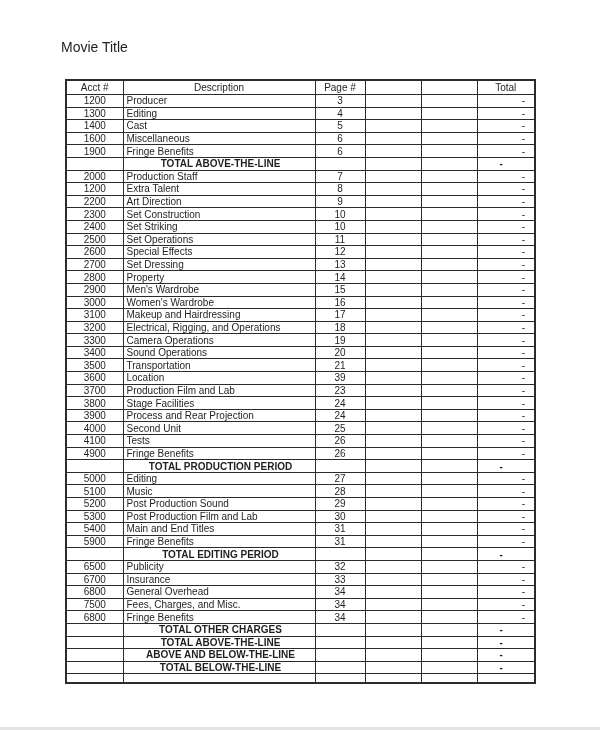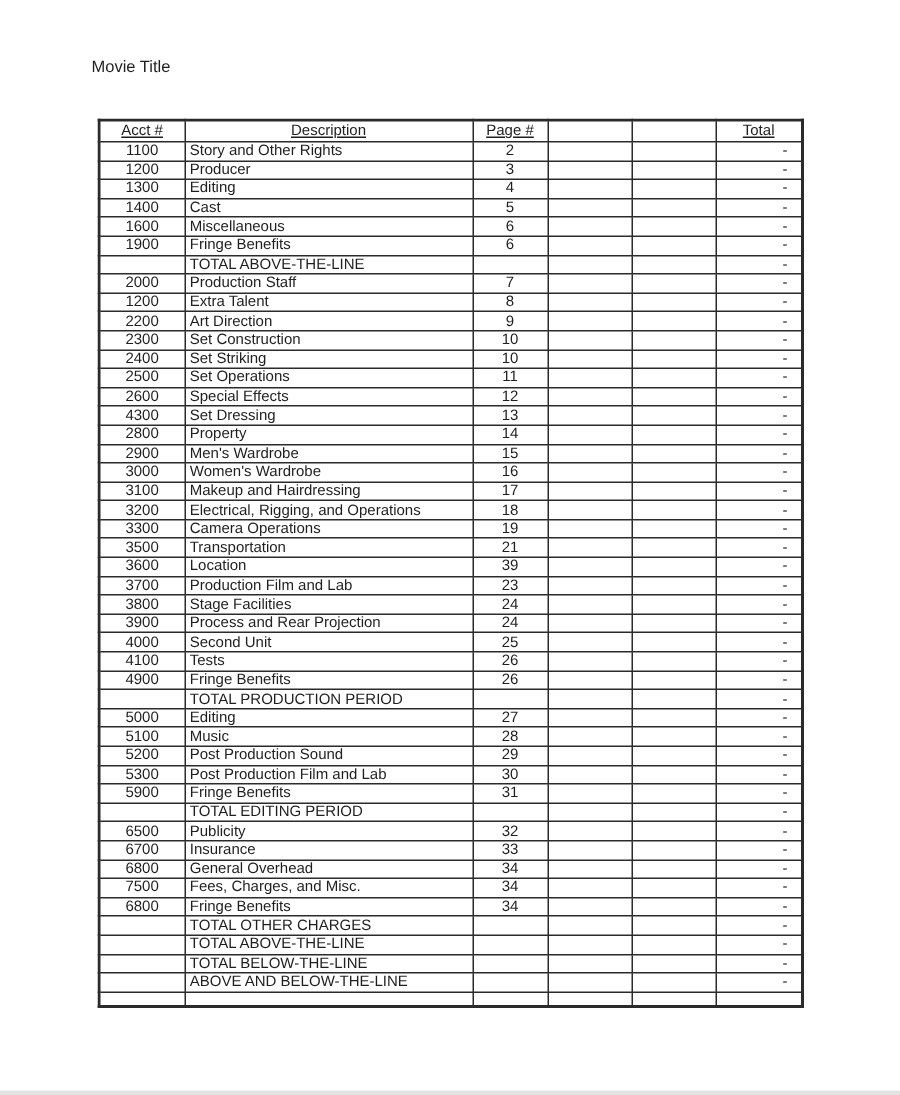--- a/index.html
+++ b/index.html
@@ -9,21 +9,21 @@
   }
   body {
     font-family: "Liberation Sans", sans-serif;
     color: #1f1f1f;
     position: relative;
     overflow: hidden;
   }
   .doc-title {
     position: absolute;
     left: 45px; top: 39px;
-    font-size: 11px;
+    font-size: 14px;
     color: #1f1f1f;
     white-space: nowrap;
     padding-left: 16px;
   }
   .table-wrap {
     position: absolute;
     left: 65px; top: 79px;
     width: 473px; height: 626px;
     overflow: hidden;
   }
@@ -39,27 +39,26 @@
     font-size: 10px;
     line-height: 11px;
     height: 11.6px;
     overflow: hidden;
     white-space: nowrap;
     vertical-align: middle;
   }
   .budget thead th {
     height: 13px;
     font-weight: normal;
-    text-decoration: underline;
   }
   td.acct  { text-align: center; }
   td.desc  { text-align: left; padding-left: 3px; }
   td.pg    { text-align: center; }
   td.total { text-align: right; padding-right: 9px; }
-  tr.bold-row td { font-weight: normal; }
+  tr.bold-row td { font-weight: bold; text-align: center; }
   tr.stub-row td { height: 8px; }
   .bottom-bar {
     position: absolute;
     left: 0; bottom: 0;
     width: 600px; height: 3px;
     background: #e3e3e3;
   }
 </style>
 </head>
 <body>
@@ -81,28 +80,20 @@
         <th>Acct #</th>
         <th>Description</th>
         <th>Page #</th>
         <th></th>
         <th></th>
         <th>Total</th>
       </tr>
     </thead>
     <tbody>
         <tr>
-    <td class="acct">1100</td>
-    <td class="desc">Story and Other Rights</td>
-    <td class="pg">2</td>
-    <td class="blank"></td>
-    <td class="blank"></td>
-    <td class="total">-</td>
-  </tr>
-        <tr>
     <td class="acct">1200</td>
     <td class="desc">Producer</td>
     <td class="pg">3</td>
     <td class="blank"></td>
     <td class="blank"></td>
     <td class="total">-</td>
   </tr>
         <tr>
     <td class="acct">1300</td>
     <td class="desc">Editing</td>
@@ -193,21 +184,21 @@
   </tr>
         <tr>
     <td class="acct">2600</td>
     <td class="desc">Special Effects</td>
     <td class="pg">12</td>
     <td class="blank"></td>
     <td class="blank"></td>
     <td class="total">-</td>
   </tr>
         <tr>
-    <td class="acct">4300</td>
+    <td class="acct">2700</td>
     <td class="desc">Set Dressing</td>
     <td class="pg">13</td>
     <td class="blank"></td>
     <td class="blank"></td>
     <td class="total">-</td>
   </tr>
         <tr>
     <td class="acct">2800</td>
     <td class="desc">Property</td>
     <td class="pg">14</td>
@@ -249,20 +240,28 @@
   </tr>
         <tr>
     <td class="acct">3300</td>
     <td class="desc">Camera Operations</td>
     <td class="pg">19</td>
     <td class="blank"></td>
     <td class="blank"></td>
     <td class="total">-</td>
   </tr>
         <tr>
+    <td class="acct">3400</td>
+    <td class="desc">Sound Operations</td>
+    <td class="pg">20</td>
+    <td class="blank"></td>
+    <td class="blank"></td>
+    <td class="total">-</td>
+  </tr>
+        <tr>
     <td class="acct">3500</td>
     <td class="desc">Transportation</td>
     <td class="pg">21</td>
     <td class="blank"></td>
     <td class="blank"></td>
     <td class="total">-</td>
   </tr>
         <tr>
     <td class="acct">3600</td>
     <td class="desc">Location</td>
@@ -353,20 +352,28 @@
   </tr>
         <tr>
     <td class="acct">5300</td>
     <td class="desc">Post Production Film and Lab</td>
     <td class="pg">30</td>
     <td class="blank"></td>
     <td class="blank"></td>
     <td class="total">-</td>
   </tr>
         <tr>
+    <td class="acct">5400</td>
+    <td class="desc">Main and End Titles</td>
+    <td class="pg">31</td>
+    <td class="blank"></td>
+    <td class="blank"></td>
+    <td class="total">-</td>
+  </tr>
+        <tr>
     <td class="acct">5900</td>
     <td class="desc">Fringe Benefits</td>
     <td class="pg">31</td>
     <td class="blank"></td>
     <td class="blank"></td>
     <td class="total">-</td>
   </tr>
         <tr class="bold-row">
     <td class="acct"></td>
     <td class="desc">TOTAL EDITING PERIOD</td>
@@ -426,29 +433,29 @@
         <tr class="bold-row">
     <td class="acct"></td>
     <td class="desc">TOTAL ABOVE-THE-LINE</td>
     <td class="pg"></td>
     <td class="blank"></td>
     <td class="blank"></td>
     <td class="total">-</td>
   </tr>
         <tr class="bold-row">
     <td class="acct"></td>
+    <td class="desc">ABOVE AND BELOW-THE-LINE</td>
+    <td class="pg"></td>
+    <td class="blank"></td>
+    <td class="blank"></td>
+    <td class="total">-</td>
+  </tr>
+        <tr class="bold-row">
+    <td class="acct"></td>
     <td class="desc">TOTAL BELOW-THE-LINE</td>
-    <td class="pg"></td>
-    <td class="blank"></td>
-    <td class="blank"></td>
-    <td class="total">-</td>
-  </tr>
-        <tr class="bold-row">
-    <td class="acct"></td>
-    <td class="desc">ABOVE AND BELOW-THE-LINE</td>
     <td class="pg"></td>
     <td class="blank"></td>
     <td class="blank"></td>
     <td class="total">-</td>
   </tr>
       </tbody>
     <tfoot>
       <tr class="stub-row">
         <td></td>
         <td></td>

